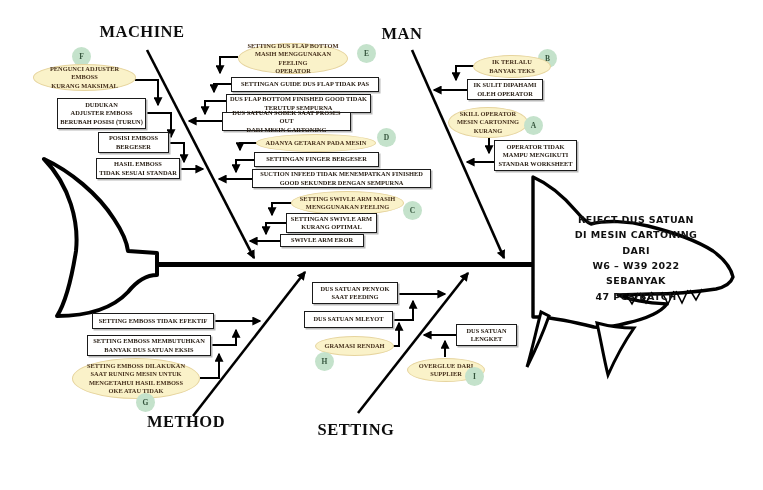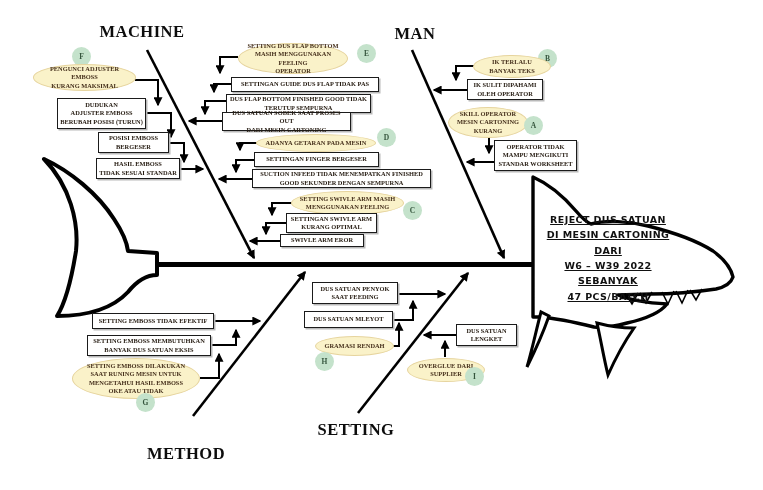--- a/index.html
+++ b/index.html
@@ -87,25 +87,25 @@
       <path d="M398,294 H445"></path>
       <path d="M393,320 H413 V301"></path>
       <path d="M392,346 H399 V323"></path>
 
       <path d="M457,335 H424"></path>
       <path d="M445,357 V341"></path>
     </g>
   </svg>
 
   <div class="node cat-title" style="left:92px;top:22px;width:100px;height:20px;">MACHINE</div>
-  <div class="node cat-title" style="left:385px;top:24px;width:60px;height:20px;">MAN</div>
-  <div class="node cat-title" style="left:136px;top:445px;width:100px;height:18px;">METHOD</div>
+  <div class="node cat-title" style="left:372px;top:24px;width:60px;height:20px;">MAN</div>
+  <div class="node cat-title" style="left:136px;top:413px;width:100px;height:18px;">METHOD</div>
   <div class="node cat-title" style="left:304px;top:421px;width:104px;height:18px;">SETTING</div>
 
-  <div class="node effect-text" style="left:538px;top:225px;width:140px;height:66px;text-decoration:underline;">REJECT DUS SATUAN
+  <div class="node effect-text" style="left:566px;top:225px;width:140px;height:66px;">REJECT DUS SATUAN
 DI MESIN CARTONING DARI
 W6 – W39 2022 SEBANYAK
 47 PCS/BATCH</div>
 
   <div class="node node-circle" style="left:72px;top:47px;">F</div>
   <div class="node node-oval" style="left:33px;top:64px;width:103px;height:27px;">PENGUNCI ADJUSTER EMBOSS
 KURANG MAKSIMAL</div>
   <div class="node node-box" style="left:57px;top:98px;width:89px;height:31px;">DUDUKAN
 ADJUSTER EMBOSS
 BERUBAH POSISI (TURUN)</div>

